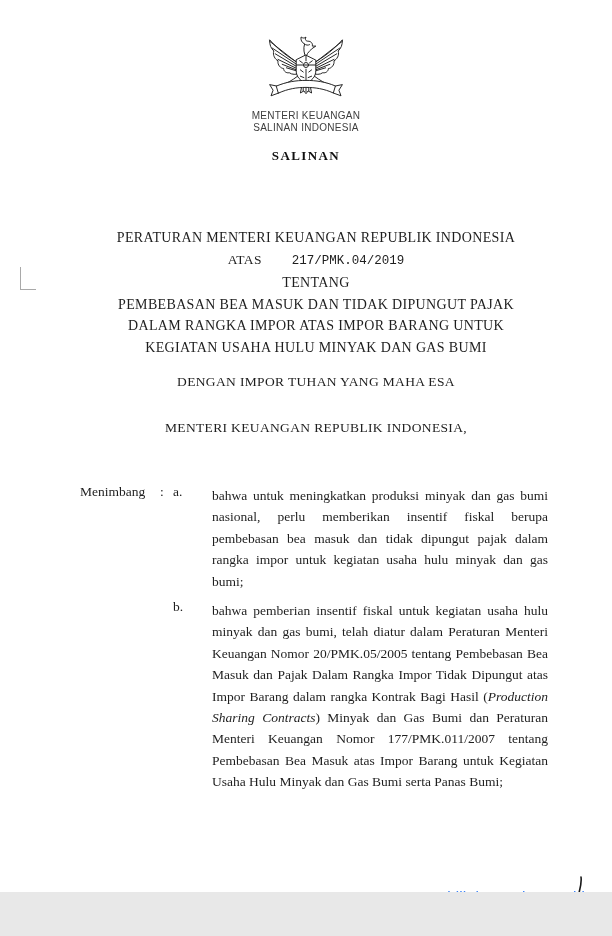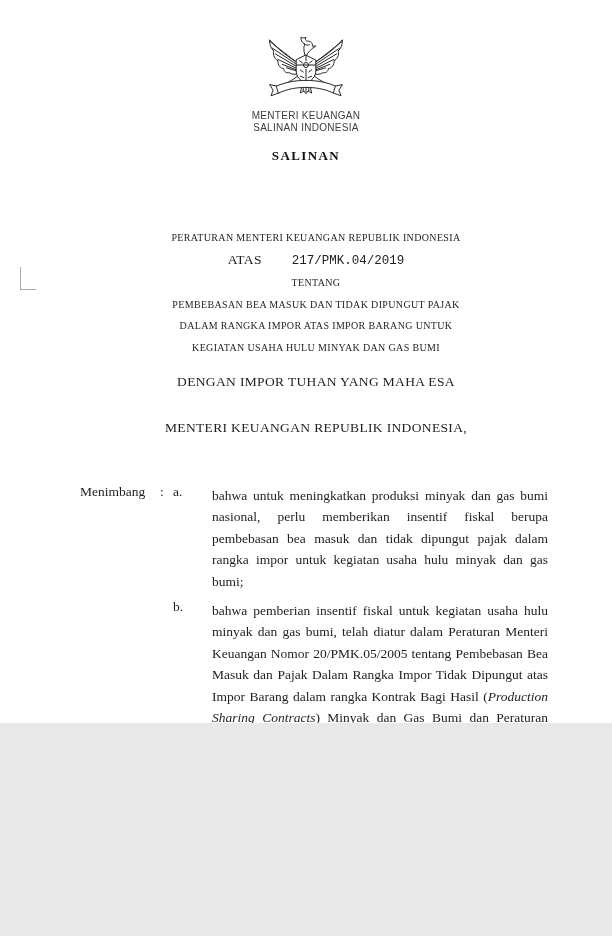--- a/index.html
+++ b/index.html
@@ -1,39 +1,39 @@
 <!DOCTYPE html>
 <html><head>
 <meta charset="utf-8">
 <style>
   html,body{margin:0;padding:0;background:#e8e8e8;}
   .page{
     position:relative;
-    width:612px;height:723px;
+    width:612px;height:892px;
     background:#ffffff;
     margin:0 auto;
     overflow:hidden;
     font-family:"Liberation Serif", serif;
     color:#1e1e1e;
   }
   
   .doc-header{position:absolute;top:24px;left:0;right:0;text-align:center;}
   .emblem{display:block;margin:0 auto 4px auto;width:84px;height:82px;}
   .ministry{
     font-family:"Liberation Sans", sans-serif;
     font-size:10px;line-height:12px;color:#3d3d3d;letter-spacing:.3px;
   }
   .salinan{
     margin-top:14px;
     font-size:13px;font-weight:bold;letter-spacing:1.4px;color:#111;
   }
   
   .col{position:absolute;left:80px;right:60px;text-align:center;}
   .title-block{top:227px;}
-  .title-line{font-size:10px;line-height:21.5px;letter-spacing:.35px;}
+  .title-line{font-size:14px;line-height:21.5px;letter-spacing:.35px;}
   .nomor-line{font-size:13.5px;line-height:21.5px;letter-spacing:.35px;}
   .nomor-label{margin-right:30px;}
   .nomor-value{
     font-family:"Liberation Mono", monospace;
     font-size:12.5px;letter-spacing:0;
   }
   .invocation{top:371px;font-size:13.5px;line-height:21.5px;letter-spacing:.35px;}
   .issuer{top:417px;font-size:13.5px;line-height:21.5px;letter-spacing:.35px;}
   
   .menimbang{

